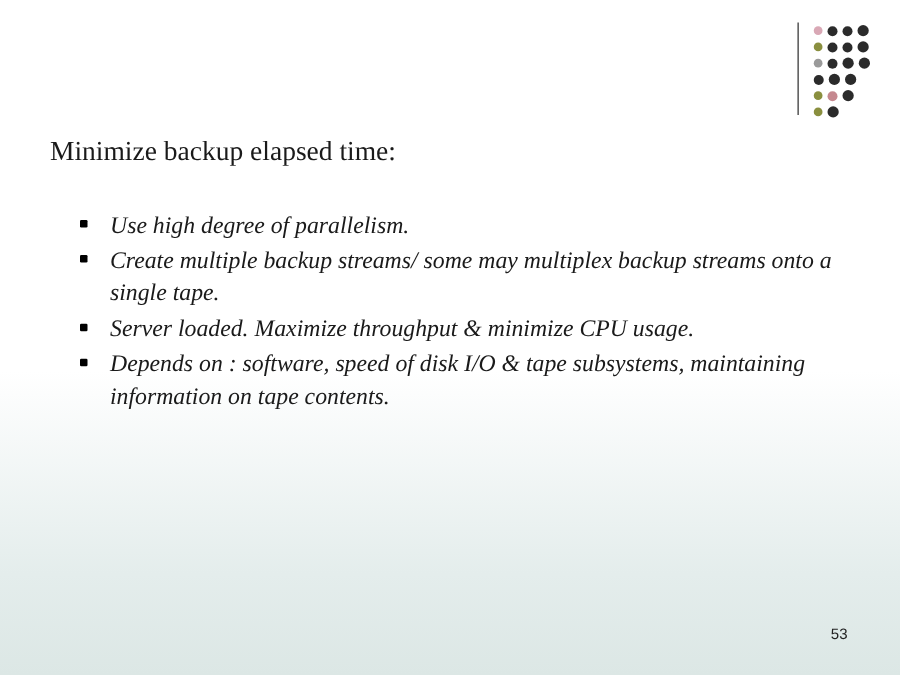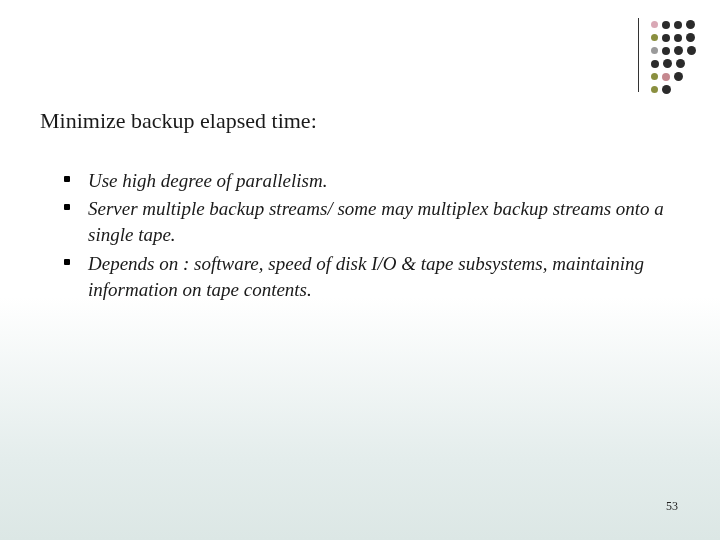--- a/index.html
+++ b/index.html
@@ -78,21 +78,21 @@
     background: #000;
     border-radius: 1px;
   }
   .pagenum {
     position: absolute;
     bottom: 26px;
     right: 42px;
     font-size: 12px;
     font-style: normal;
     color: #222;
-    font-family: Liberation Serif, serif;
+    font-family: Liberation Sans, sans-serif;
   }
 </style>
 </head>
 <body>
 
 <div class="decor">
   <div class="decor-wrap">
     <div class="decor-line"></div>
     <div class="decor-rows">
       <div class="decor-col">
@@ -128,18 +128,19 @@
         <span class="dot lg dark"></span>
       </div>
     </div>
   </div>
 </div>
 
 <div class="slide">
   <h1 class="title">Minimize backup elapsed time:</h1>
   <ul class="bullets">
     <li>Use high degree of parallelism.</li>
-    <li>Server multiple backup streams/  some may multiplex backup streams onto a single tape.</li>
+    <li>Create multiple backup streams/  some may multiplex backup streams onto a single tape.</li>
+    <li>Server loaded. Maximize throughput &amp; minimize CPU usage.</li>
     <li>Depends on : software, speed of disk I/O &amp; tape subsystems, maintaining information on tape contents.</li>
   </ul>
 </div>
 
 <div class="pagenum">53</div>
 
 </body></html>

